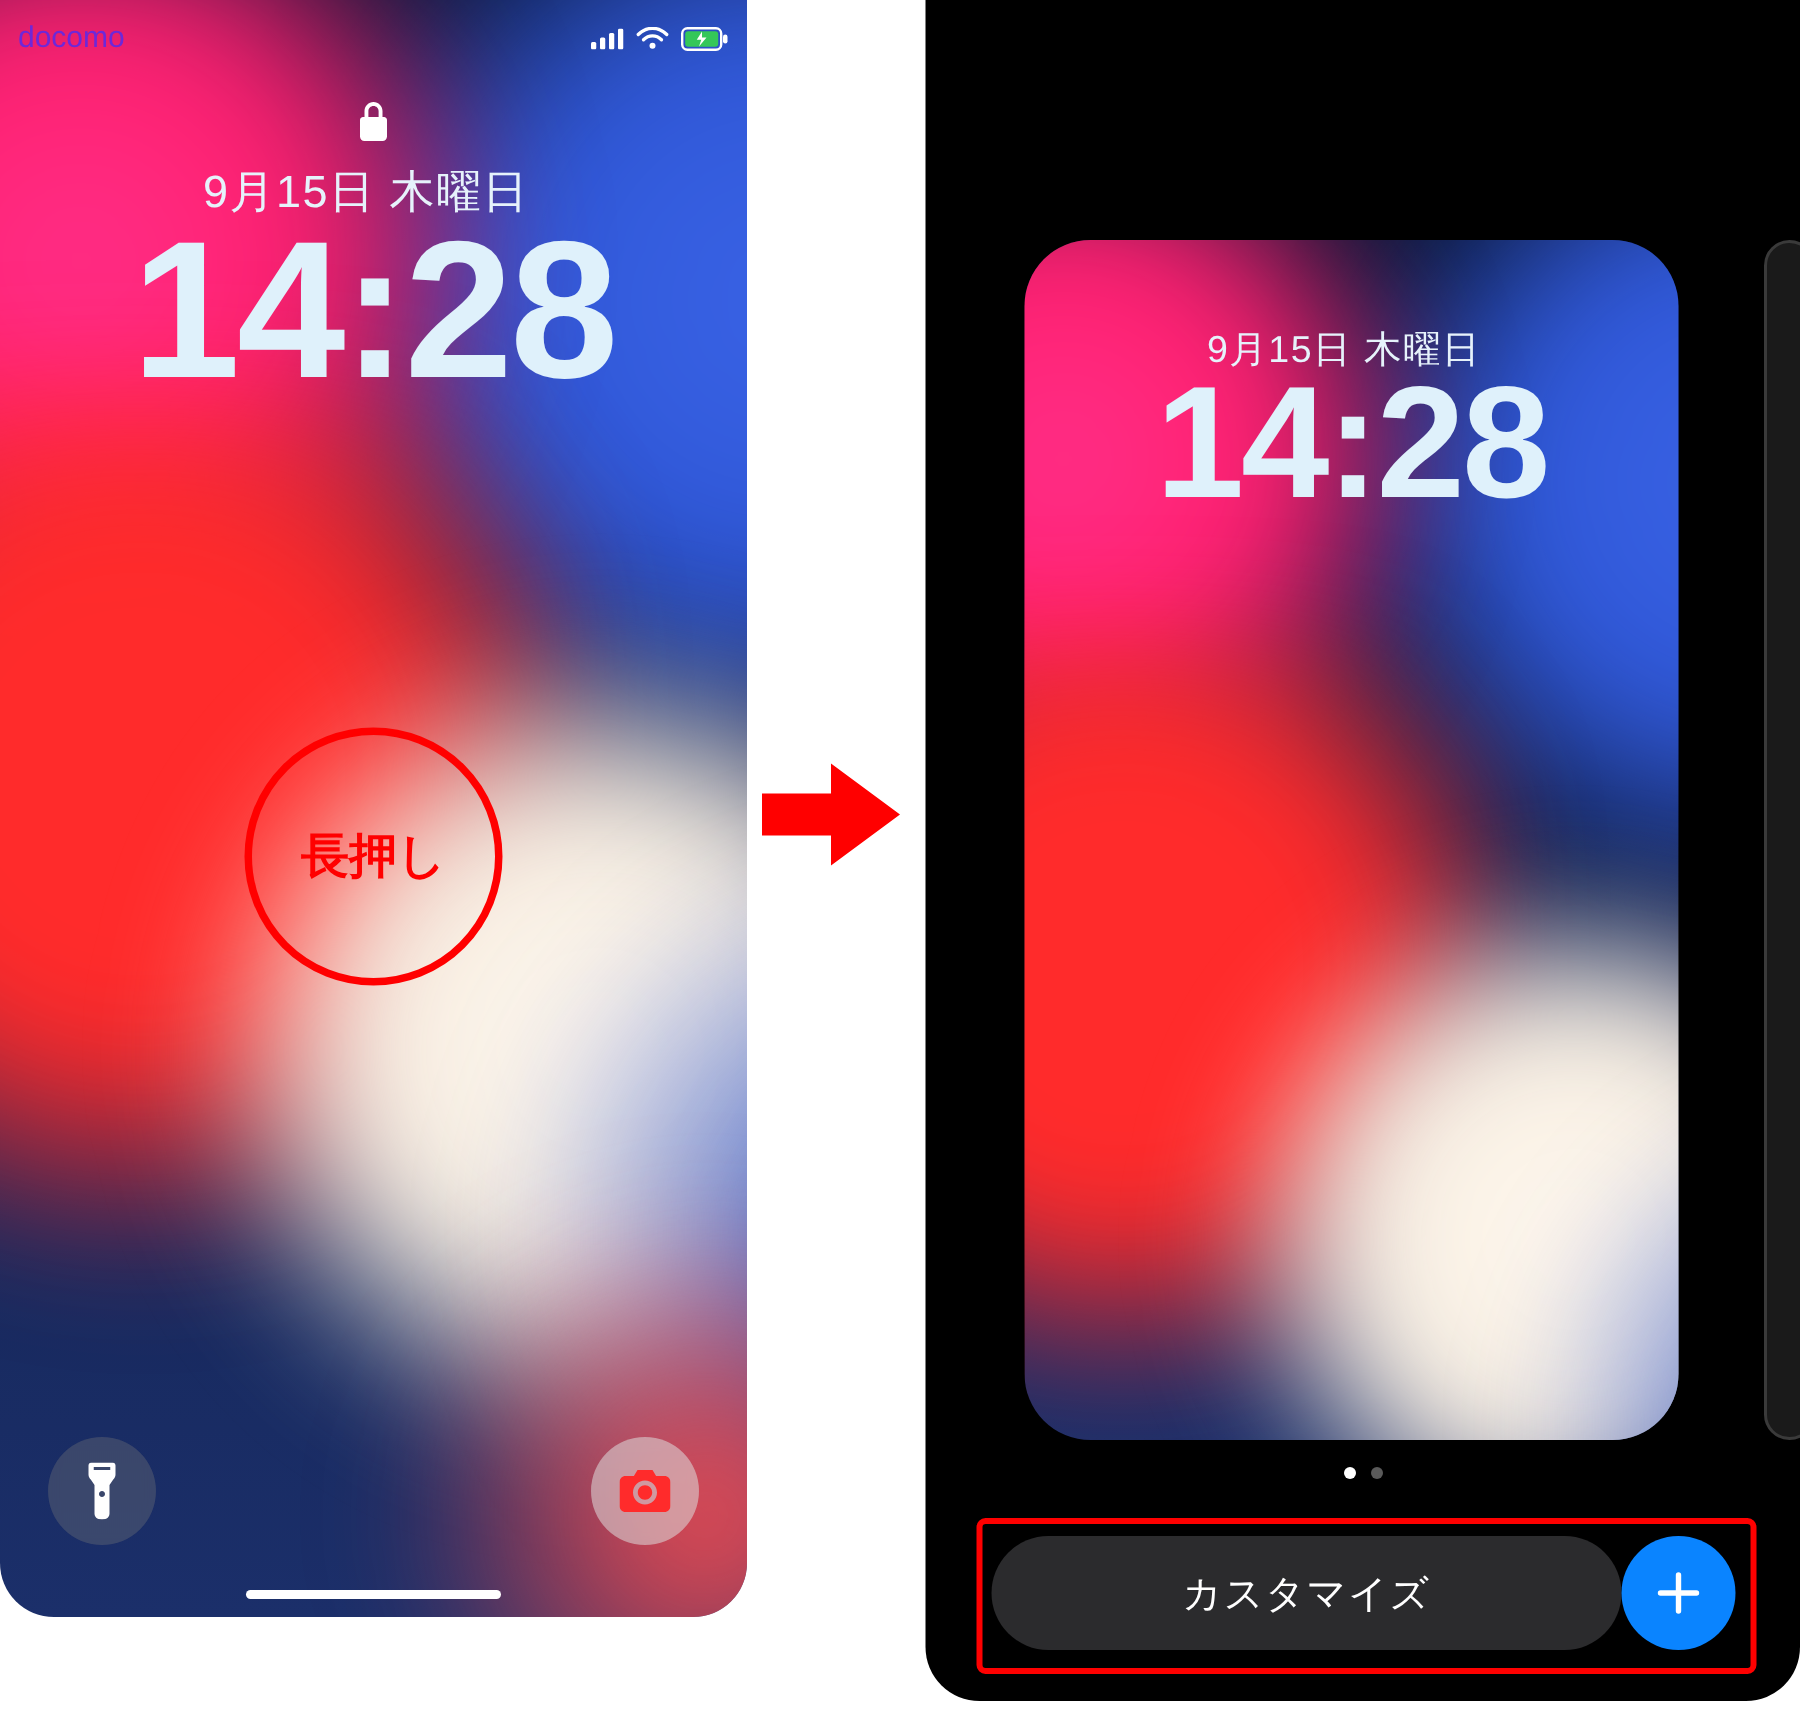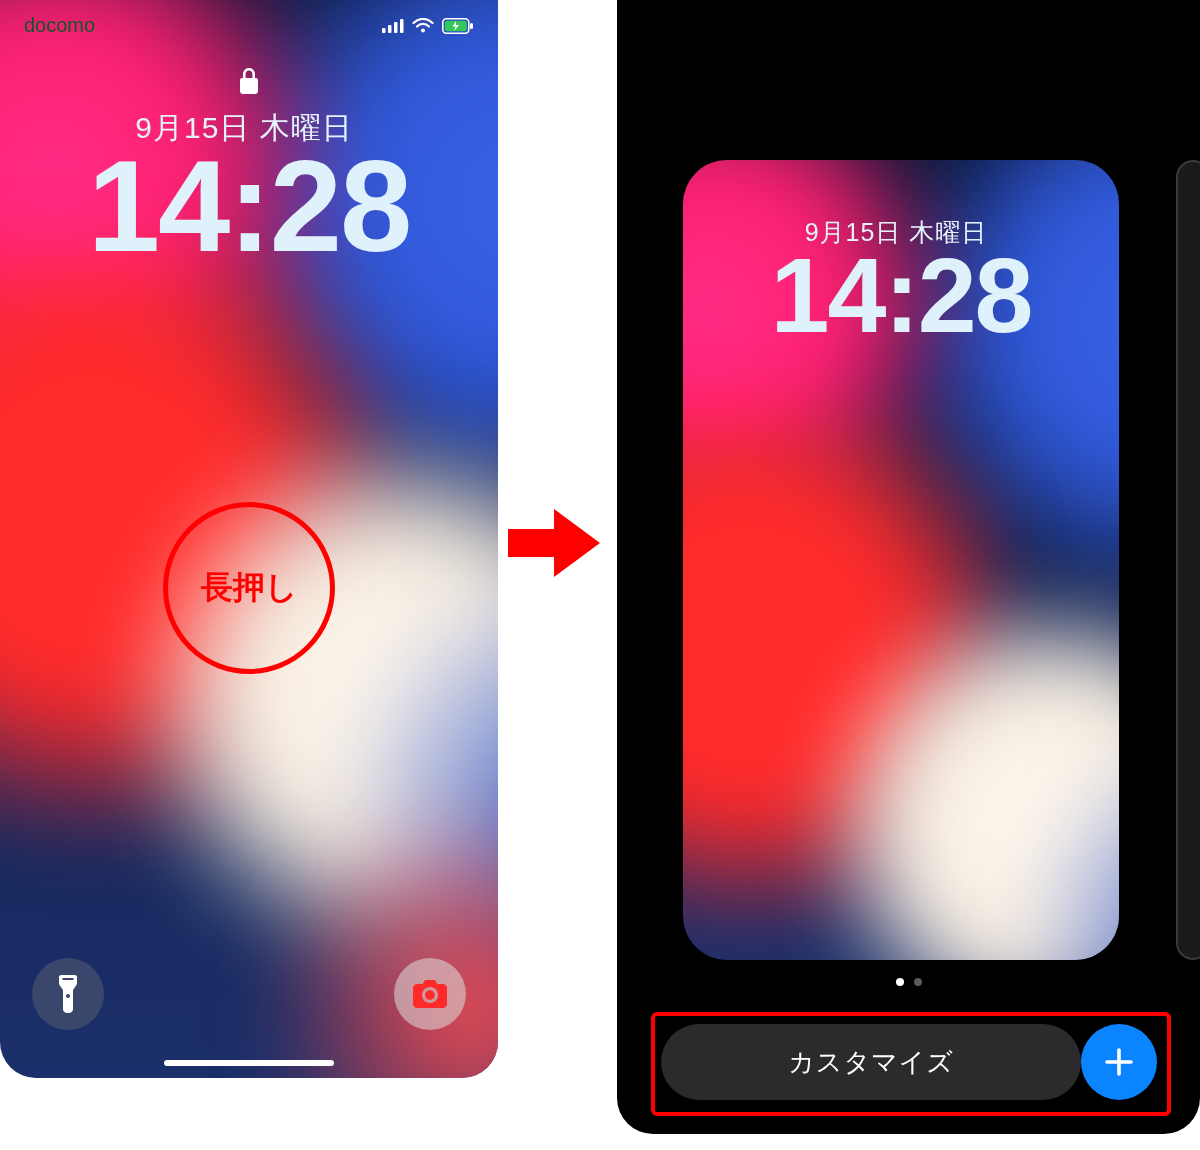--- a/index.html
+++ b/index.html
@@ -45,22 +45,22 @@
   .wp-white1{ width:560px;height:560px;left:120px;top:420px;
               background: radial-gradient(circle at 50% 50%, #fff8ef 0%, #f8efe2 40%, rgba(248,239,226,0) 70%); }
   .wp-blue2 { width:560px;height:520px;left:320px;top:560px;
               background: radial-gradient(circle at 50% 50%, #2e54c8 0%, rgba(46,84,200,0) 70%); }
   .wp-red2  { width:420px;height:420px;left:260px;top:800px;
               background: radial-gradient(circle at 50% 50%, #ff4d4d 0%, rgba(255,77,77,0) 70%); }
 
   .status-bar {
     position: absolute; top: 14px; left: 0; right: 0;
     display: flex; justify-content: space-between; align-items:center;
-    padding: 0 24px;
-    color: #14532d;
+    padding: 0 12px;
+    color: #6d28d9;
     font-size: 20px;
     font-weight: 500;
   }
   .status-right { display:flex; align-items:center; gap:8px; }
   .signal-icon, .wifi-icon, .battery-icon { display:inline-flex; }
 
   .lock-icon {
     position:absolute; top:68px; left:50%; transform:translateX(-50%);
     color:#ffffff;
   }
@@ -72,21 +72,21 @@
   }
   .clock {
     position:absolute; top:138px; left:0; right:0;
     text-align:center; color:#dff1fb;
     font-size:130px; font-weight:600; letter-spacing:-2px;
     line-height:1.05;
   }
 
   .longpress-ring {
     position:absolute;
-    top:502px; left:50%; transform:translateX(-50%);
+    top:485px; left:50%; transform:translateX(-50%);
     width:172px; height:172px;
     border:5px solid #ff0000;
     border-radius:50%;
     display:flex; align-items:center; justify-content:center;
     color:#ff0000;
     font-size:32px; font-weight:700;
     background:transparent;
   }
 
   .ls-btn {

